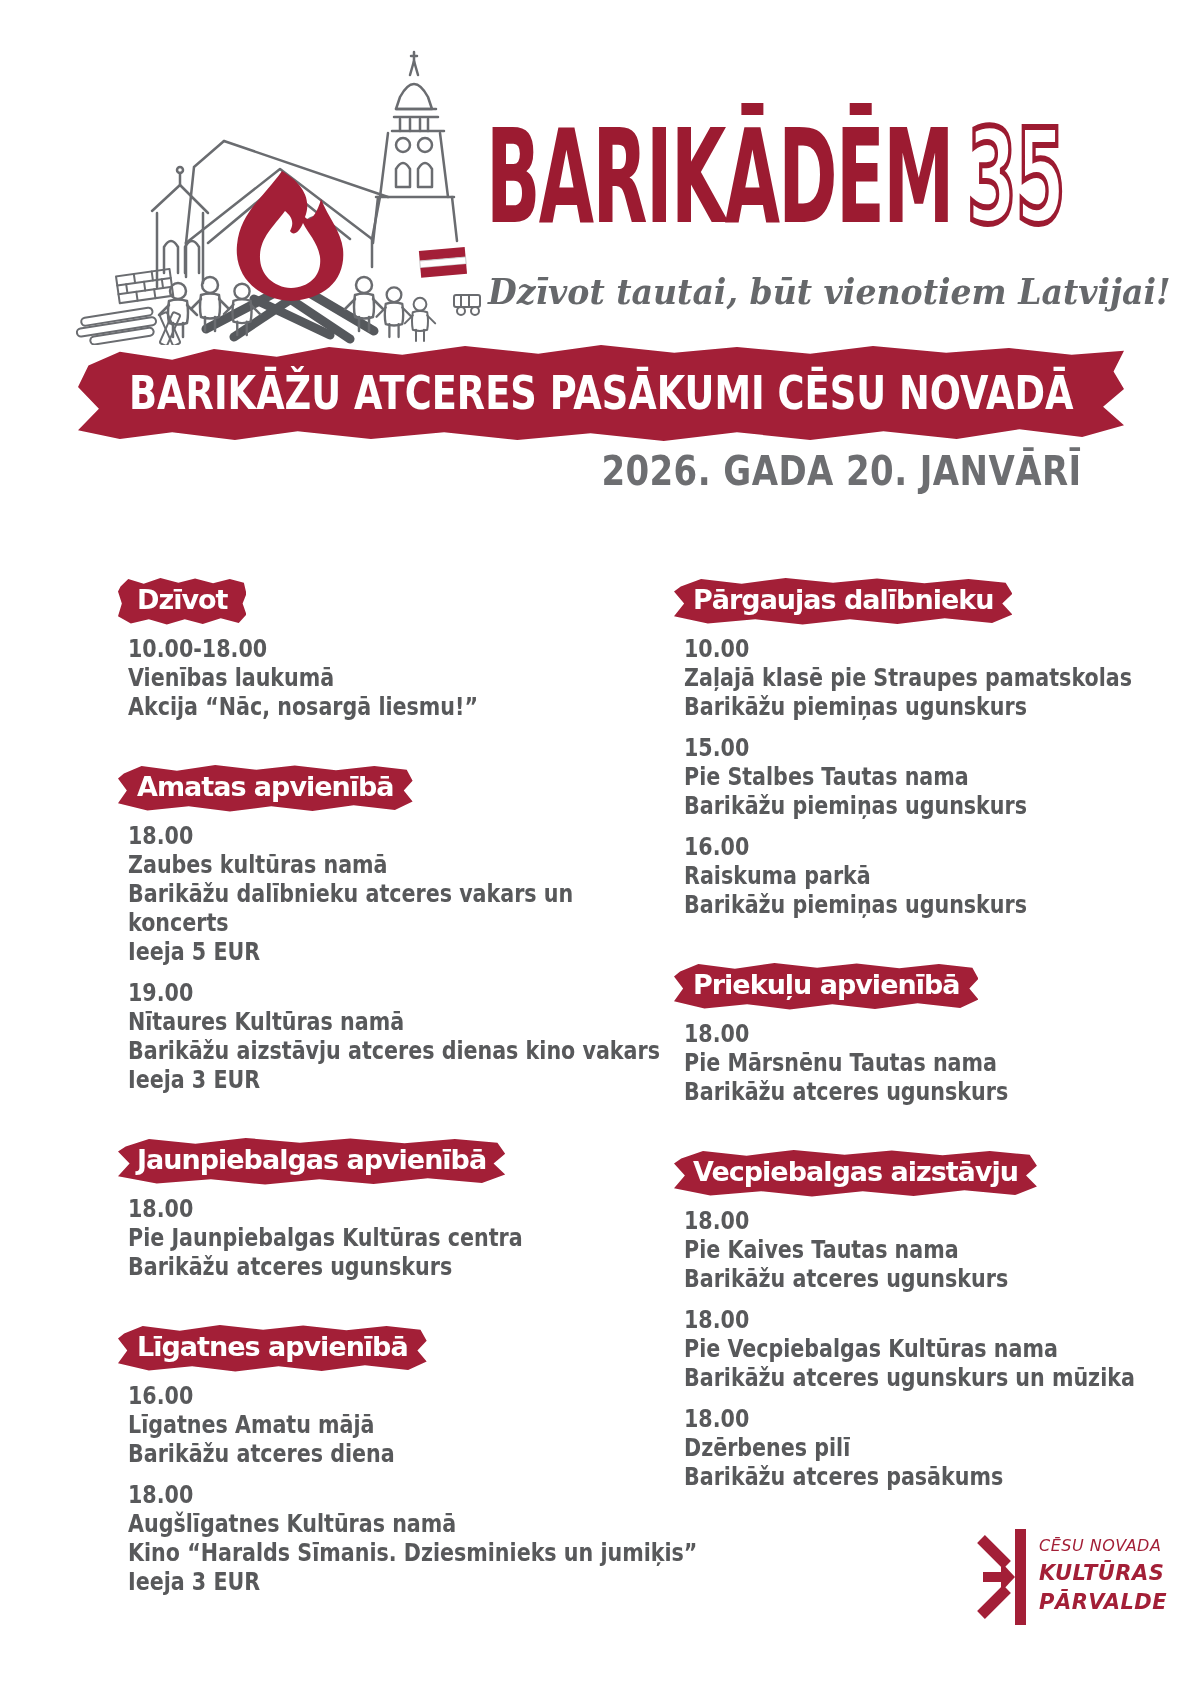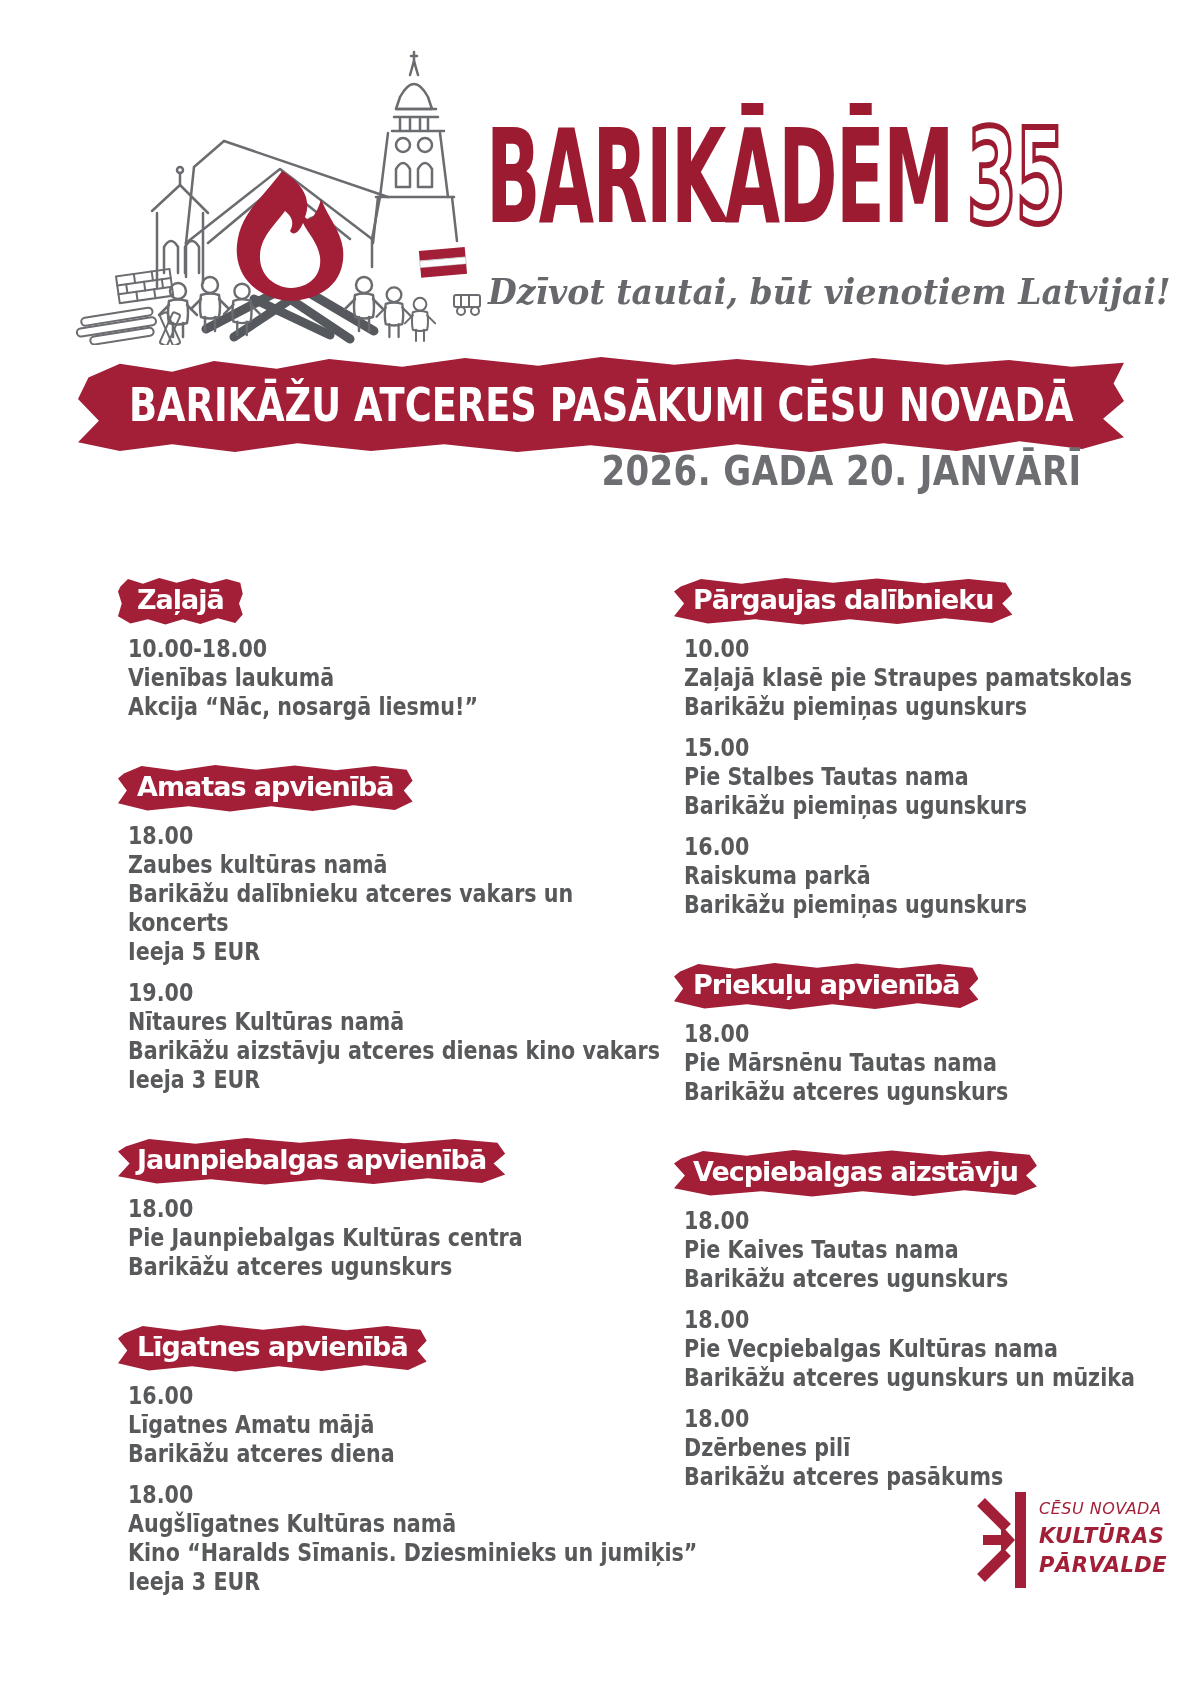--- a/index.html
+++ b/index.html
@@ -28,21 +28,21 @@
     font-family:"DejaVu Serif","Liberation Serif",serif;
     font-style:italic;font-weight:bold;font-size:36px;color:#66686b;
     transform:scaleX(0.92);transform-origin:left top;white-space:nowrap;
   }
   
   .brush{
     background:var(--brand-red,#A31F37);
     clip-path:polygon(1% 22%,4% 8%,9% 16%,13% 5%,19% 13%,24% 3%,31% 11%,37% 2%,44% 10%,50% 1%,57% 9%,63% 3%,70% 10%,76% 2%,83% 9%,89% 4%,95% 11%,100% 7%,99% 28%,100% 46%,98% 64%,100% 83%,96% 95%,90% 87%,84% 97%,77% 89%,70% 98%,63% 90%,56% 99%,49% 91%,42% 98%,35% 90%,28% 97%,21% 89%,15% 98%,9% 90%,4% 97%,0% 88%,2% 66%,0% 44%);
   }
   .banner{
-    position:absolute;left:78px;top:356px;width:1046px;height:98px;
+    position:absolute;left:78px;top:344px;width:1046px;height:98px;
     display:flex;align-items:center;justify-content:center;
   }
   .banner .banner-text{
     color:#fff;font-weight:bold;font-size:46px;letter-spacing:0px;white-space:nowrap;
     transform:scaleX(0.8);transform-origin:center;
   }
   .date-line{
     position:absolute;left:78px;top:448px;width:1046px;text-align:right;
   }
   .date-line span{
@@ -63,21 +63,21 @@
   .badge-text{
     color:#fff;font-weight:bold;font-size:27px;line-height:30px;letter-spacing:-1px;white-space:nowrap;
   }
   .event{margin-bottom:12px;}
   .line{
     font-weight:bold;font-size:24px;line-height:29px;color:var(--text-gray,#58595B);
     transform:scaleX(0.86);transform-origin:0 50%;white-space:nowrap;
   }
   
   .footer-logo{
-    position:absolute;left:975px;top:1492px;display:flex;align-items:center;
+    position:absolute;left:975px;top:1529px;display:flex;align-items:center;
   }
   .footer-logo .logo-icon{width:52px;height:96px;flex:0 0 auto;}
   .footer-text{margin-left:12px;color:var(--brand-red,#A31F37);font-style:italic;}
   .footer-text .org-light{font-size:16px;font-weight:normal;letter-spacing:0.5px;margin-bottom:6px;white-space:nowrap;}
   .footer-text .org-bold{font-size:21px;font-weight:bold;letter-spacing:0.5px;margin-bottom:5px;white-space:nowrap;}
   svg .sketch{stroke:var(--sketch-gray,#6A6C70);fill:none;stroke-width:2.5;stroke-linecap:round;stroke-linejoin:round;}
   svg .sketch-thin{stroke:var(--sketch-gray,#6A6C70);fill:none;stroke-width:2;stroke-linecap:round;stroke-linejoin:round;}
 </style>
 </head>
 <body>
@@ -209,21 +209,21 @@
 
   <div class="banner brush">
     <span class="banner-text">BARIKĀŽU ATCERES PASĀKUMI CĒSU NOVADĀ</span>
   </div>
   <div class="date-line">
     <span>2026. GADA 20. JANVĀRĪ</span>
   </div>
 
   <main>
     <section class="col left">
-        <section class="section"><div class="badge"><span class="badge-text">Zaļajā</span></div><div class="event">
+        <section class="section"><div class="badge"><span class="badge-text">Dzīvot</span></div><div class="event">
             <div class="line time">10.00-18.00</div>
             <div class="line">Vienības laukumā</div>
             <div class="line">Akcija “Nāc, nosargā liesmu!”</div>
           </div></section>
         <section class="section"><div class="badge"><span class="badge-text">Amatas apvienībā</span></div><div class="event">
             <div class="line time">18.00</div>
             <div class="line">Zaubes kultūras namā</div>
             <div class="line">Barikāžu dalībnieku atceres vakars un</div>
             <div class="line">koncerts</div>
             <div class="line">Ieeja 5 EUR</div>

